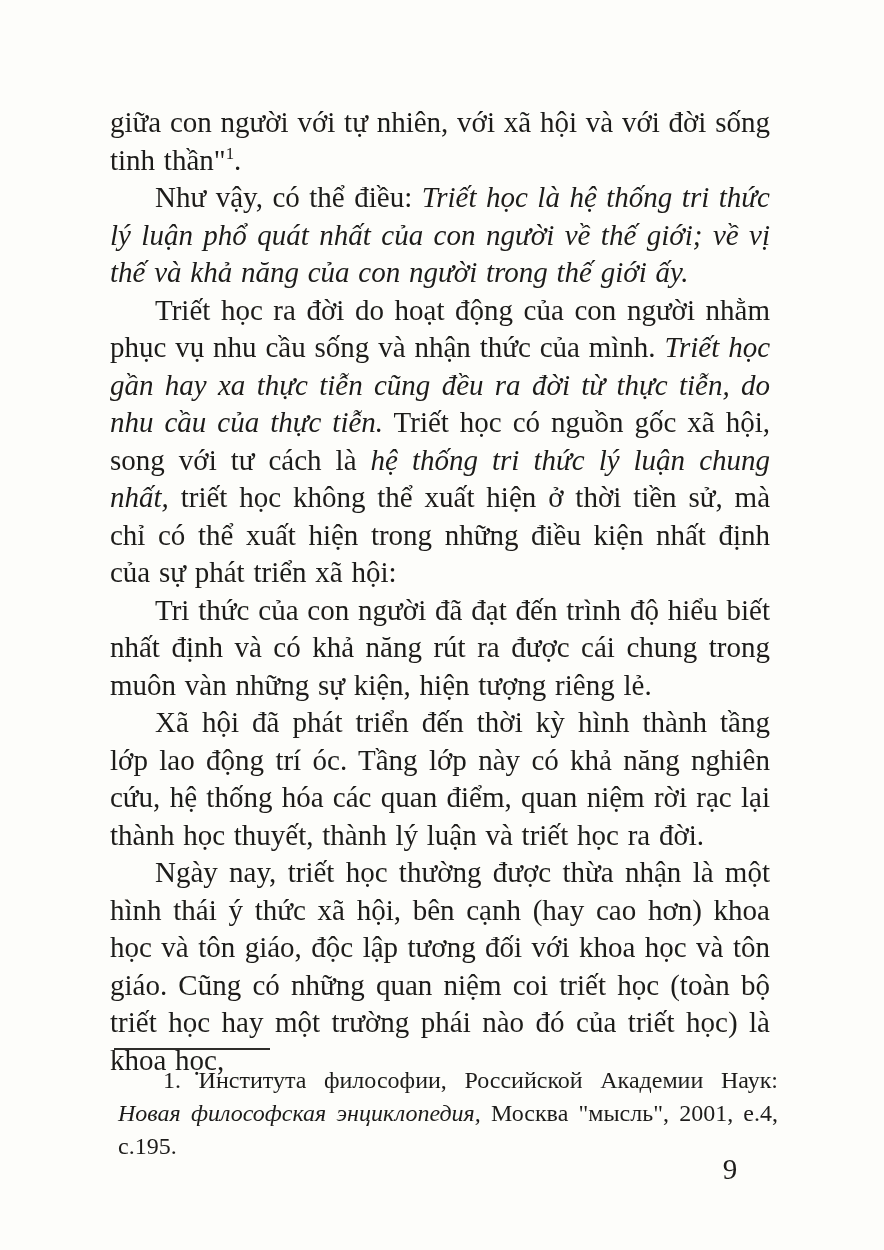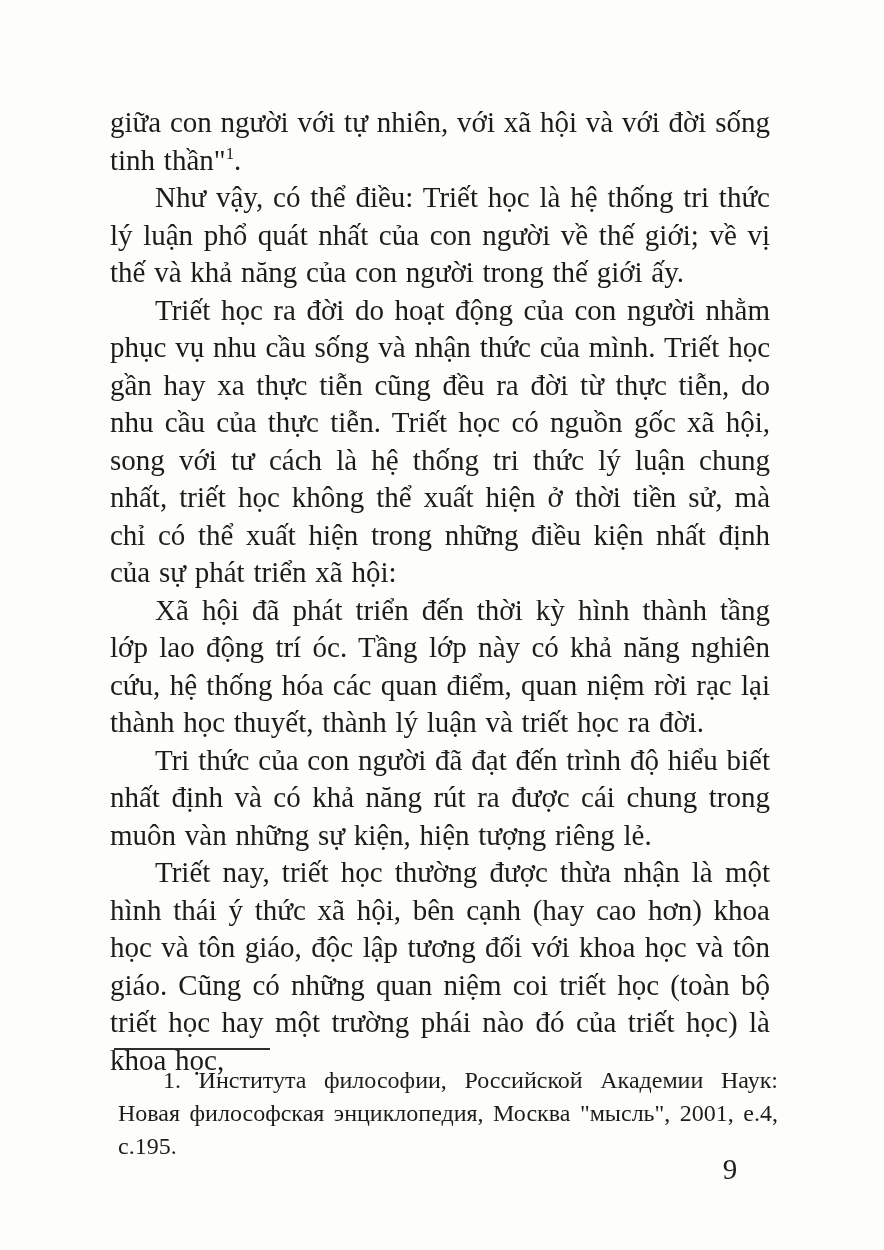--- a/index.html
+++ b/index.html
@@ -30,20 +30,21 @@
     word-spacing: 1.5px;
   }
   .para {
     margin: 0;
     padding: 0;
   }
   .para.indent {
     text-indent: 45px;
   }
   .seg-italic {
+    font-style: italic;
   }
   sup.fn-ref {
     font-size: 0.58em;
     vertical-align: super;
     line-height: 0;
   }
   .footnote-rule {
     position: absolute;
     left: 114px;
     top: 1048px;
@@ -71,23 +72,23 @@
   }
 </style>
 </head>
 <body>
 
 <div class="page">
   <div class="body-text">
       <p class="para"><span class="seg-normal">giữa con người với tự nhiên, với xã hội và với đời sống tinh thần"</span><sup class="fn-ref">1</sup><span class="seg-normal">.</span></p>
       <p class="para indent"><span class="seg-normal">Như vậy, có thể điều: </span><span class="seg-italic">Triết học là hệ thống tri thức lý luận phổ quát nhất của con người về thế giới; về vị thế và khả năng của con người trong thế giới ấy.</span></p>
       <p class="para indent"><span class="seg-normal">Triết học ra đời do hoạt động của con người nhằm phục vụ nhu cầu sống và nhận thức của mình. </span><span class="seg-italic">Triết học gần hay xa thực tiễn cũng đều ra đời từ thực tiễn, do nhu cầu của thực tiễn.</span><span class="seg-normal"> Triết học có nguồn gốc xã hội, song với tư cách là </span><span class="seg-italic">hệ thống tri thức lý luận chung nhất,</span><span class="seg-normal"> triết học không thể xuất hiện ở thời tiền sử, mà chỉ có thể xuất hiện trong những điều kiện nhất định của sự phát triển xã hội:</span></p>
+      <p class="para indent"><span class="seg-normal">Tri thức của con người đã đạt đến trình độ hiểu biết nhất định và có khả năng rút ra được cái chung trong muôn vàn những sự kiện, hiện tượng riêng lẻ.</span></p>
       <p class="para indent"><span class="seg-normal">Xã hội đã phát triển đến thời kỳ hình thành tầng lớp lao động trí óc. Tầng lớp này có khả năng nghiên cứu, hệ thống hóa các quan điểm, quan niệm rời rạc lại thành học thuyết, thành lý luận và triết học ra đời.</span></p>
-      <p class="para indent"><span class="seg-normal">Tri thức của con người đã đạt đến trình độ hiểu biết nhất định và có khả năng rút ra được cái chung trong muôn vàn những sự kiện, hiện tượng riêng lẻ.</span></p>
-      <p class="para indent"><span class="seg-normal">Triết nay, triết học thường được thừa nhận là một hình thái ý thức xã hội, bên cạnh (hay cao hơn) khoa học và tôn giáo, độc lập tương đối với khoa học và tôn giáo. Cũng có những quan niệm coi triết học (toàn bộ triết học hay một trường phái nào đó của triết học) là khoa học,</span></p>
+      <p class="para indent"><span class="seg-normal">Ngày nay, triết học thường được thừa nhận là một hình thái ý thức xã hội, bên cạnh (hay cao hơn) khoa học và tôn giáo, độc lập tương đối với khoa học và tôn giáo. Cũng có những quan niệm coi triết học (toàn bộ triết học hay một trường phái nào đó của triết học) là khoa học,</span></p>
     </div>
 
   <div class="footnote-rule"></div>
 
   <div class="footnote">
       <p class="para indent"><span class="seg-normal">1. Института философии, Российской Академии Наук: </span><span class="seg-italic">Новая философская энциклопедия,</span><span class="seg-normal"> Москва "мысль", 2001, e.4, c.195.</span></p>
     </div>
 
   <div class="page-number">9</div>
 </div>

